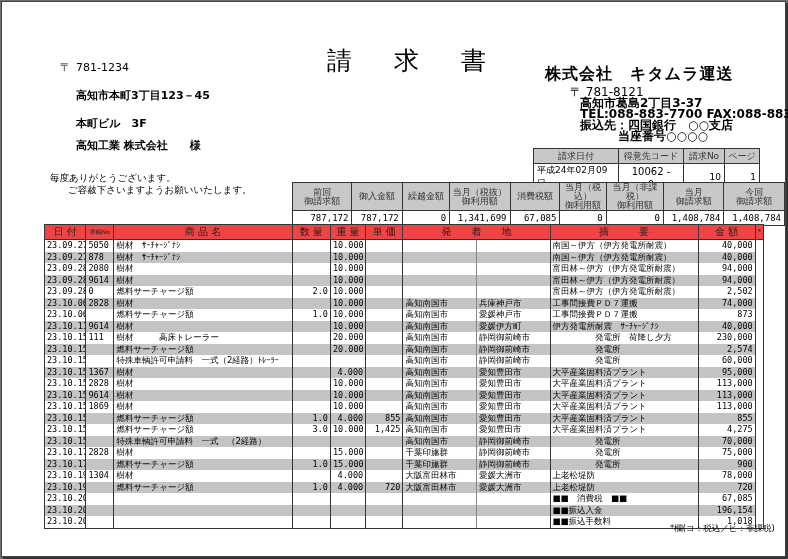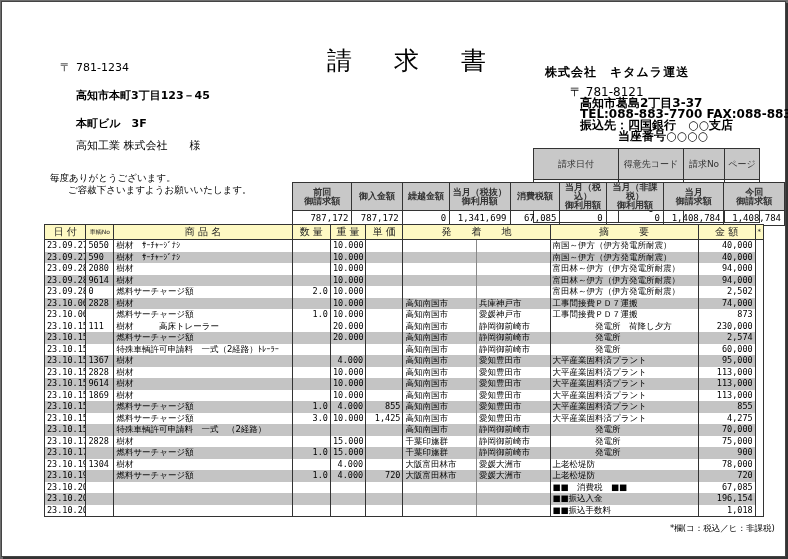--- a/index.html
+++ b/index.html
@@ -4,34 +4,34 @@
 <style>
   html, body { margin:0; padding:0; }
   body { width:788px; height:559px; background:#6e6e6e; font-family:"DejaVu Sans", sans-serif; color:#000; overflow:hidden; }
   .page { position:absolute; left:1px; top:1px; width:783px; height:554px; background:#fff; border:1px solid #444; box-shadow:2px 2px 0 #333; }
   .abs { position:absolute; white-space:nowrap; }
   .title { left:325px; top:42px; font-size:25px; letter-spacing:17px; font-family:"DejaVu Sans", sans-serif; }
   .to-block { left:58px; top:60px; font-size:11px; line-height:12px; }
   .to-block .zip { position:absolute; left:0; top:0; }
   .to-block .lines { position:absolute; left:16px; top:0; }
   .to-block .addr { font-weight:bold;margin-top:16px; }
-  .to-block .name { font-weight:normal; margin-top:10px; }
-  .company { left:543px; top:62px; font-size:12px; font-weight:bold; letter-spacing:1px; }
+  .to-block .name { font-weight:bold; margin-top:10px; }
+  .company { left:543px; top:62px; font-size:16px; font-weight:bold; letter-spacing:1px; }
   .from-block { left:568px; top:85px; font-size:12px; line-height:11px; }
   .from-block .l { font-weight:bold; }
   table { border-collapse:collapse; font-family:"DejaVu Sans", sans-serif; }
   .meta { position:absolute; left:531px; top:146px; font-size:9px; }
-  .meta td, .meta th { border:1px solid #333; height:14px; padding:8px 3px; }
+  .meta td, .meta th { border:1px solid #333; height:14px; padding:0 3px; }
   .meta th { background:#c8c8c8; font-weight:normal; color:#333; }
   .greet { left:48px; top:170px; font-size:9.5px; line-height:12px; }
   .summary { position:absolute; left:290px; top:180px; font-size:9px; }
-  .summary th { background:#c8c8c8; font-weight:bold; border:1px solid #333; height:21px; line-height:9px; padding:0 2px; color:#333; }
+  .summary th { background:#c8c8c8; font-weight:normal; border:1px solid #333; height:21px; line-height:9px; padding:0 2px; color:#333; }
   .summary td { border:1px solid #333; height:14px; text-align:right; padding:0 3px; font-family:"DejaVu Sans Mono", monospace; font-size:9px; }
   .detail { position:absolute; left:42px; top:222px; width:720px; font-size:8.5px; table-layout:fixed; }
-  .detail th { background:#fef9c3; font-weight:normal; border:1px solid #333; height:13px; padding:0; color:#222; font-size:10px; }
+  .detail th { background:#ef4444; font-weight:normal; border:1px solid #333; height:13px; padding:0; color:#222; font-size:10px; }
   .detail td { height:11.5px; padding:0 2px; border-left:1px solid #333; border-right:1px solid #333; overflow:hidden; white-space:nowrap; line-height:11.5px; }
   .detail tr.s td.sh { background:#c4c4c4; }
   .detail td.num { text-align:right; font-family:"DejaVu Sans Mono", monospace; }
   .detail td.mono { font-family:"DejaVu Sans Mono", monospace; }
   .detail tr:last-child td { border-bottom:1px solid #333; }
   .detail td.from { border-right:1px solid #888; }
   .note { left:668px; top:521px; font-size:8.5px; }
 </style>
 </head>
 <body>
@@ -172,21 +172,21 @@
           <td class="num sh">10.000</td>
           <td class="num sh"></td>
           <td class="from sh"></td>
           <td class="sh"></td>
           <td class="sh">南国～伊方（伊方発電所耐震）</td>
           <td class="num sh">40,000</td>
           <td class=""></td>
         </tr>
         <tr class="s">
           <td class="mono sh">23.09.27</td>
-          <td class="mono sh">590</td>
+          <td class="mono sh">878</td>
           <td class="sh">樹材　ｻｰﾁｬｰｼﾞﾅｼ</td>
           <td class="num sh"></td>
           <td class="num sh">10.000</td>
           <td class="num sh"></td>
           <td class="from sh"></td>
           <td class="sh"></td>
           <td class="sh">南国～伊方（伊方発電所耐震）</td>
           <td class="num sh">40,000</td>
           <td class=""></td>
         </tr>
@@ -246,20 +246,33 @@
           <td class="mono sh">23.10.06</td>
           <td class="mono sh"></td>
           <td class="sh">燃料サーチャージ額</td>
           <td class="num sh">1.0</td>
           <td class="num sh">10.000</td>
           <td class="num sh"></td>
           <td class="from sh">高知南国市</td>
           <td class="sh">愛媛神戸市</td>
           <td class="sh">工事間接費ＰＤ７運搬</td>
           <td class="num sh">873</td>
+          <td class=""></td>
+        </tr>
+        <tr class="s">
+          <td class="mono sh">23.10.11</td>
+          <td class="mono sh">9614</td>
+          <td class="sh">樹材</td>
+          <td class="num sh"></td>
+          <td class="num sh">10.000</td>
+          <td class="num sh"></td>
+          <td class="from sh">高知南国市</td>
+          <td class="sh">愛媛伊方町</td>
+          <td class="sh">伊方発電所耐震　ｻｰﾁｬｰｼﾞﾅｼ</td>
+          <td class="num sh">40,000</td>
           <td class=""></td>
         </tr>
         <tr>
           <td class="mono sh">23.10.15</td>
           <td class="mono sh">111</td>
           <td class="sh">樹材　　　高床トレーラー</td>
           <td class="num sh"></td>
           <td class="num sh">20.000</td>
           <td class="num sh"></td>
           <td class="from sh">高知南国市</td>

